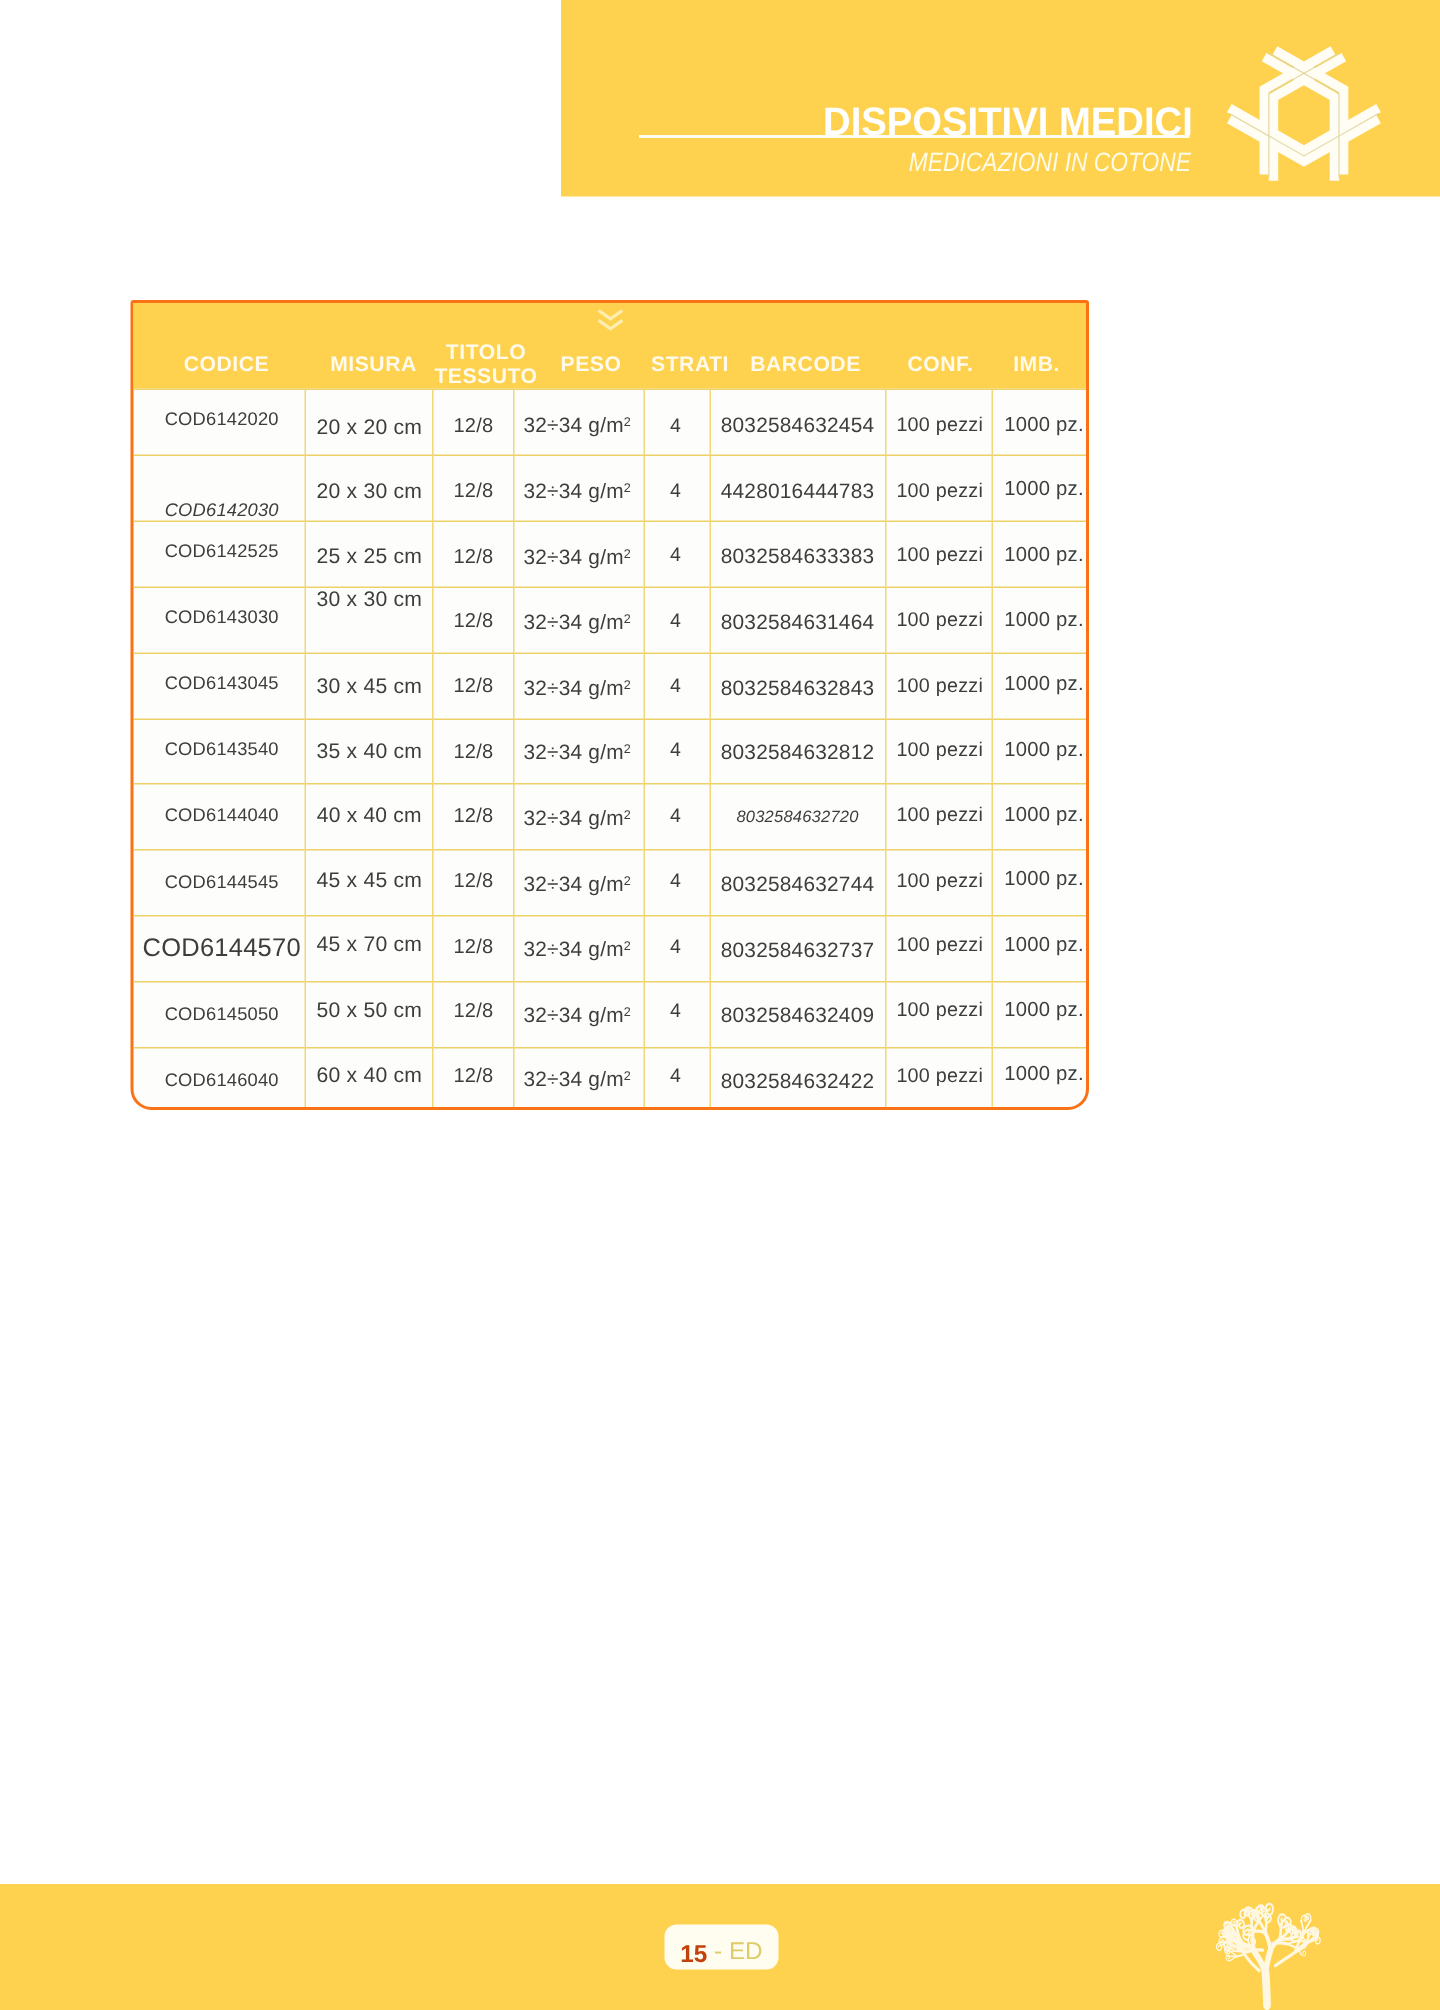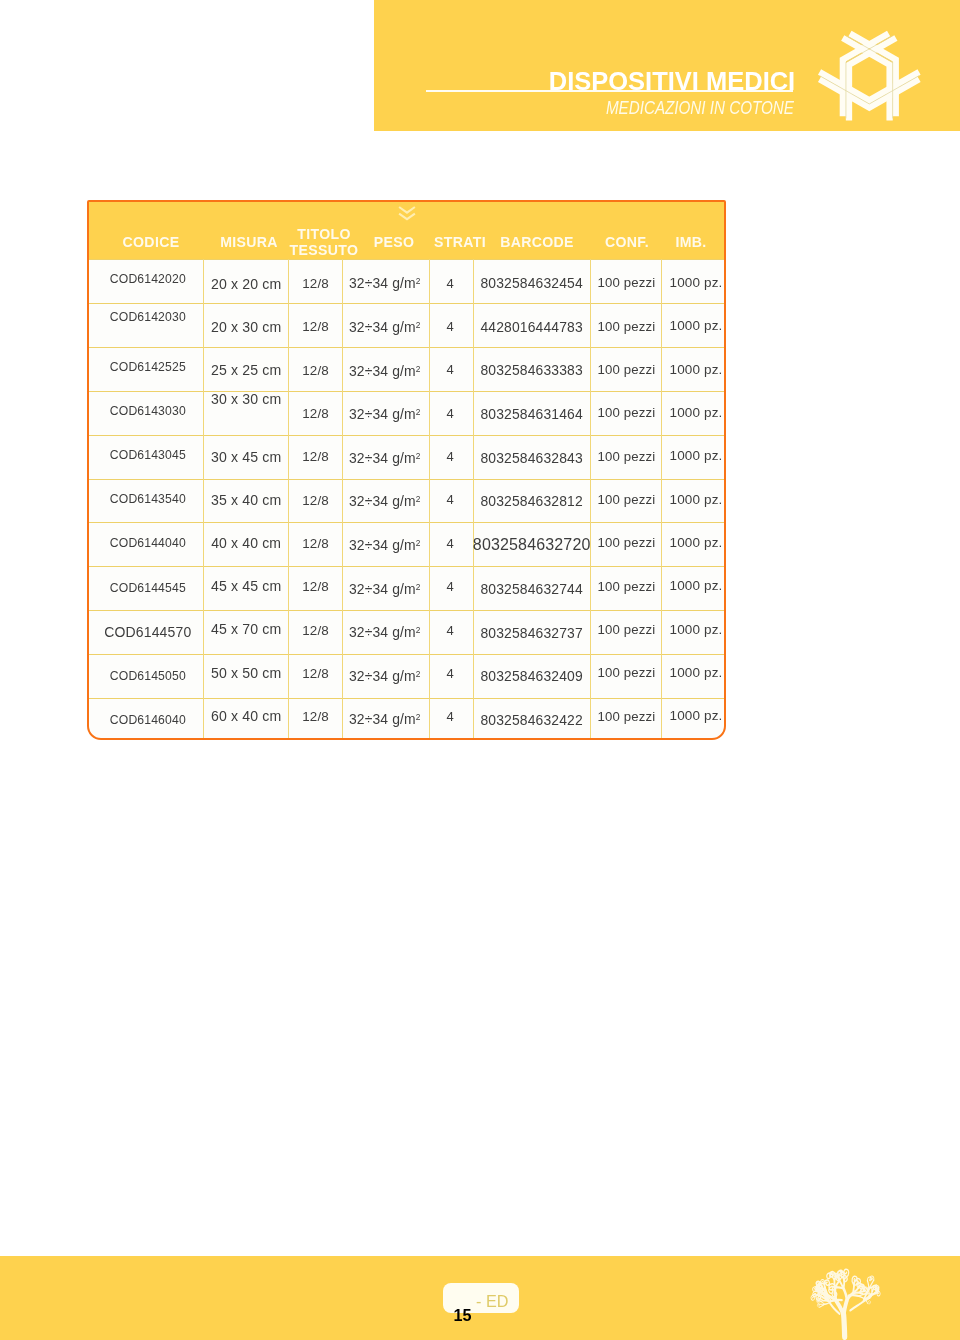--- a/index.html
+++ b/index.html
@@ -34,21 +34,21 @@
   .rowline{position:absolute;left:0;width:100%;height:1px;background:#eed169;}
   .colline{position:absolute;width:1px;background:#f1d778;}
   .tcell{position:absolute;color:#3d3d3d;text-align:center;white-space:nowrap;
          font-size:13.2px;letter-spacing:.15px;line-height:1;}
   .tcell sup{font-size:8.4px;vertical-align:baseline;position:relative;top:-4px;}
 
   
   .ftr-band{position:absolute;left:0;top:1256px;width:960px;height:84px;background:#fed24e;}
   .pagepill{position:absolute;left:443px;top:27px;width:76px;height:30px;border-radius:8px;
             background:#fffdf0;display:flex;align-items:center;justify-content:center;gap:4.5px;}
-  .pagepill .num{color:#000000;font-weight:700;font-size:16.2px;line-height:16px;position:relative;top:17px;text-align:right;}
+  .pagepill .num{color:#c2410c;font-weight:700;font-size:16.2px;line-height:16px;position:relative;top:5px;text-align:right;}
   .pagepill .rest{color:#dfcb68;font-weight:400;font-size:16.2px;line-height:16px;position:relative;top:3px;}
   .ftr-tree{position:absolute;left:810px;top:12px;width:71px;height:70px;overflow:visible;}
 </style>
 </head>
 <body>
 
 <div class="page">
 
   <div class="hdr-band">
     <div class="hdr-rule"></div>
@@ -117,21 +117,21 @@
             <div class="tcell" style="left: -31.2px; width: 180px; font-size: 12.2px; height: 20px; line-height: 20px; top: 66.908px;">COD6142020</div>
             <div class="tcell" style="left: 67.2px; width: 180px; font-size: 14.1px; height: 20px; line-height: 20px; top: 71.724px;">20 x 20 cm</div>
             <div class="tcell" style="left: 136.6px; width: 180px; font-size: 13.4px; height: 20px; line-height: 20px; top: 71.926px;">12/8</div>
             <div class="tcell" style="left: 205.8px; width: 180px; font-size: 13.9px; height: 20px; line-height: 20px; top: 71.496px;">32÷34 g/m<sup>2</sup></div>
             <div class="tcell" style="left: 271.3px; width: 180px; font-size: 13px; height: 20px; line-height: 20px; top: 71.62px;">4</div>
             <div class="tcell" style="left: 352.7px; width: 180px; font-size: 13.9px; height: 20px; line-height: 20px; top: 70.796px;">8032584632454</div>
             <div class="tcell" style="left: 447.5px; width: 180px; font-size: 13.2px; height: 20px; line-height: 20px; top: 71.248px;">100 pezzi</div>
             <div class="tcell" style="left: 517px; width: 180px; font-size: 13.5px; height: 20px; line-height: 20px; top: 71.14px;">1000 pz.</div>
           </div>
           <div>
-            <div class="tcell" style="left: -31.2px; width: 180px; font-size: 12.2px; height: 20px; line-height: 20px; top: 105px;">COD6142030</div>
+            <div class="tcell" style="left: -31.2px; width: 180px; font-size: 12.2px; height: 20px; line-height: 20px; top: 128px; font-style: italic;">COD6142030</div>
             <div class="tcell" style="left: 67.2px; width: 180px; font-size: 14.1px; height: 20px; line-height: 20px; top: 114.924px;">20 x 30 cm</div>
             <div class="tcell" style="left: 136.6px; width: 180px; font-size: 13.4px; height: 20px; line-height: 20px; top: 115.256px;">12/8</div>
             <div class="tcell" style="left: 205.8px; width: 180px; font-size: 13.9px; height: 20px; line-height: 20px; top: 115.076px;">32÷34 g/m<sup>2</sup></div>
             <div class="tcell" style="left: 271.3px; width: 180px; font-size: 13px; height: 20px; line-height: 20px; top: 114.98px;">4</div>
             <div class="tcell" style="left: 352.7px; width: 180px; font-size: 13.9px; height: 20px; line-height: 20px; top: 114.536px;">4428016444783</div>
             <div class="tcell" style="left: 447.5px; width: 180px; font-size: 13.2px; height: 20px; line-height: 20px; top: 114.578px;">100 pezzi</div>
             <div class="tcell" style="left: 517px; width: 180px; font-size: 13.5px; height: 20px; line-height: 20px; top: 114.47px;">1000 pz.</div>
           </div>
           <div>
             <div class="tcell" style="left: -31.2px; width: 180px; font-size: 12.2px; height: 20px; line-height: 20px; top: 155.088px;">COD6142525</div>
@@ -172,36 +172,36 @@
             <div class="tcell" style="left: 352.7px; width: 180px; font-size: 13.9px; height: 20px; line-height: 20px; top: 289.496px;">8032584632812</div>
             <div class="tcell" style="left: 447.5px; width: 180px; font-size: 13.2px; height: 20px; line-height: 20px; top: 287.898px;">100 pezzi</div>
             <div class="tcell" style="left: 517px; width: 180px; font-size: 13.5px; height: 20px; line-height: 20px; top: 287.79px;">1000 pz.</div>
           </div>
           <div>
             <div class="tcell" style="left: -31.2px; width: 180px; font-size: 12.2px; height: 20px; line-height: 20px; top: 331.448px;">COD6144040</div>
             <div class="tcell" style="left: 67.2px; width: 180px; font-size: 14px; height: 20px; line-height: 20px; top: 330.924px; text-align: center;">40 x 40 cm</div>
             <div class="tcell" style="left: 136.6px; width: 180px; font-size: 13.4px; height: 20px; line-height: 20px; top: 331.906px;">12/8</div>
             <div class="tcell" style="left: 205.8px; width: 180px; font-size: 13.9px; height: 20px; line-height: 20px; top: 332.976px;">32÷34 g/m<sup>2</sup></div>
             <div class="tcell" style="left: 271.3px; width: 180px; font-size: 13px; height: 20px; line-height: 20px; top: 331.78px;">4</div>
-            <div class="tcell" style="left: 352.7px; width: 180px; font-size: 16px; height: 20px; line-height: 20px; top: 333.236px;">8032584632720</div>
+            <div class="tcell" style="left: 352.7px; width: 180px; font-size: 11px; height: 20px; line-height: 20px; top: 333.236px; font-style: italic;">8032584632720</div>
             <div class="tcell" style="left: 447.5px; width: 180px; font-size: 13.2px; height: 20px; line-height: 20px; top: 331.228px;">100 pezzi</div>
             <div class="tcell" style="left: 517px; width: 180px; font-size: 13.5px; height: 20px; line-height: 20px; top: 331.12px;">1000 pz.</div>
           </div>
           <div>
             <div class="tcell" style="left: -31.2px; width: 180px; font-size: 12.2px; height: 20px; line-height: 20px; top: 375.538px; text-align: center;">COD6144545</div>
             <div class="tcell" style="left: 67.2px; width: 180px; font-size: 14.1px; height: 20px; line-height: 20px; top: 374.124px;">45 x 45 cm</div>
             <div class="tcell" style="left: 136.6px; width: 180px; font-size: 13.4px; height: 20px; line-height: 20px; top: 375.236px;">12/8</div>
             <div class="tcell" style="left: 205.8px; width: 180px; font-size: 13.9px; height: 20px; line-height: 20px; top: 376.556px;">32÷34 g/m<sup>2</sup></div>
             <div class="tcell" style="left: 271.3px; width: 180px; font-size: 13px; height: 20px; line-height: 20px; top: 375.14px;">4</div>
             <div class="tcell" style="left: 352.7px; width: 180px; font-size: 13.9px; height: 20px; line-height: 20px; top: 376.976px;">8032584632744</div>
             <div class="tcell" style="left: 447.5px; width: 180px; font-size: 13.2px; height: 20px; line-height: 20px; top: 374.558px;">100 pezzi</div>
             <div class="tcell" style="left: 517px; width: 180px; font-size: 13.5px; height: 20px; line-height: 20px; top: 374.45px;">1000 pz.</div>
           </div>
           <div>
-            <div class="tcell" style="left: -31.2px; width: 180px; font-size: 14px; height: 20px; line-height: 20px; top: 419.628px;">COD6144570</div>
+            <div class="tcell" style="left: -31.2px; width: 180px; font-size: 17px; height: 20px; line-height: 20px; top: 419.628px;">COD6144570</div>
             <div class="tcell" style="left: 67.2px; width: 180px; font-size: 14.1px; height: 20px; line-height: 20px; top: 417.324px;">45 x 70 cm</div>
             <div class="tcell" style="left: 136.6px; width: 180px; font-size: 13.4px; height: 20px; line-height: 20px; top: 418.566px;">12/8</div>
             <div class="tcell" style="left: 205.8px; width: 180px; font-size: 13.9px; height: 20px; line-height: 20px; top: 420.136px;">32÷34 g/m<sup>2</sup></div>
             <div class="tcell" style="left: 271.3px; width: 180px; font-size: 13px; height: 20px; line-height: 20px; top: 418.5px;">4</div>
             <div class="tcell" style="left: 352.7px; width: 180px; font-size: 13.9px; height: 20px; line-height: 20px; top: 420.716px;">8032584632737</div>
             <div class="tcell" style="left: 447.5px; width: 180px; font-size: 13.2px; height: 20px; line-height: 20px; top: 417.888px;">100 pezzi</div>
             <div class="tcell" style="left: 517px; width: 180px; font-size: 13.5px; height: 20px; line-height: 20px; top: 417.78px;">1000 pz.</div>
           </div>
           <div>
             <div class="tcell" style="left: -31.2px; width: 180px; font-size: 12.2px; height: 20px; line-height: 20px; top: 463.718px;">COD6145050</div>

